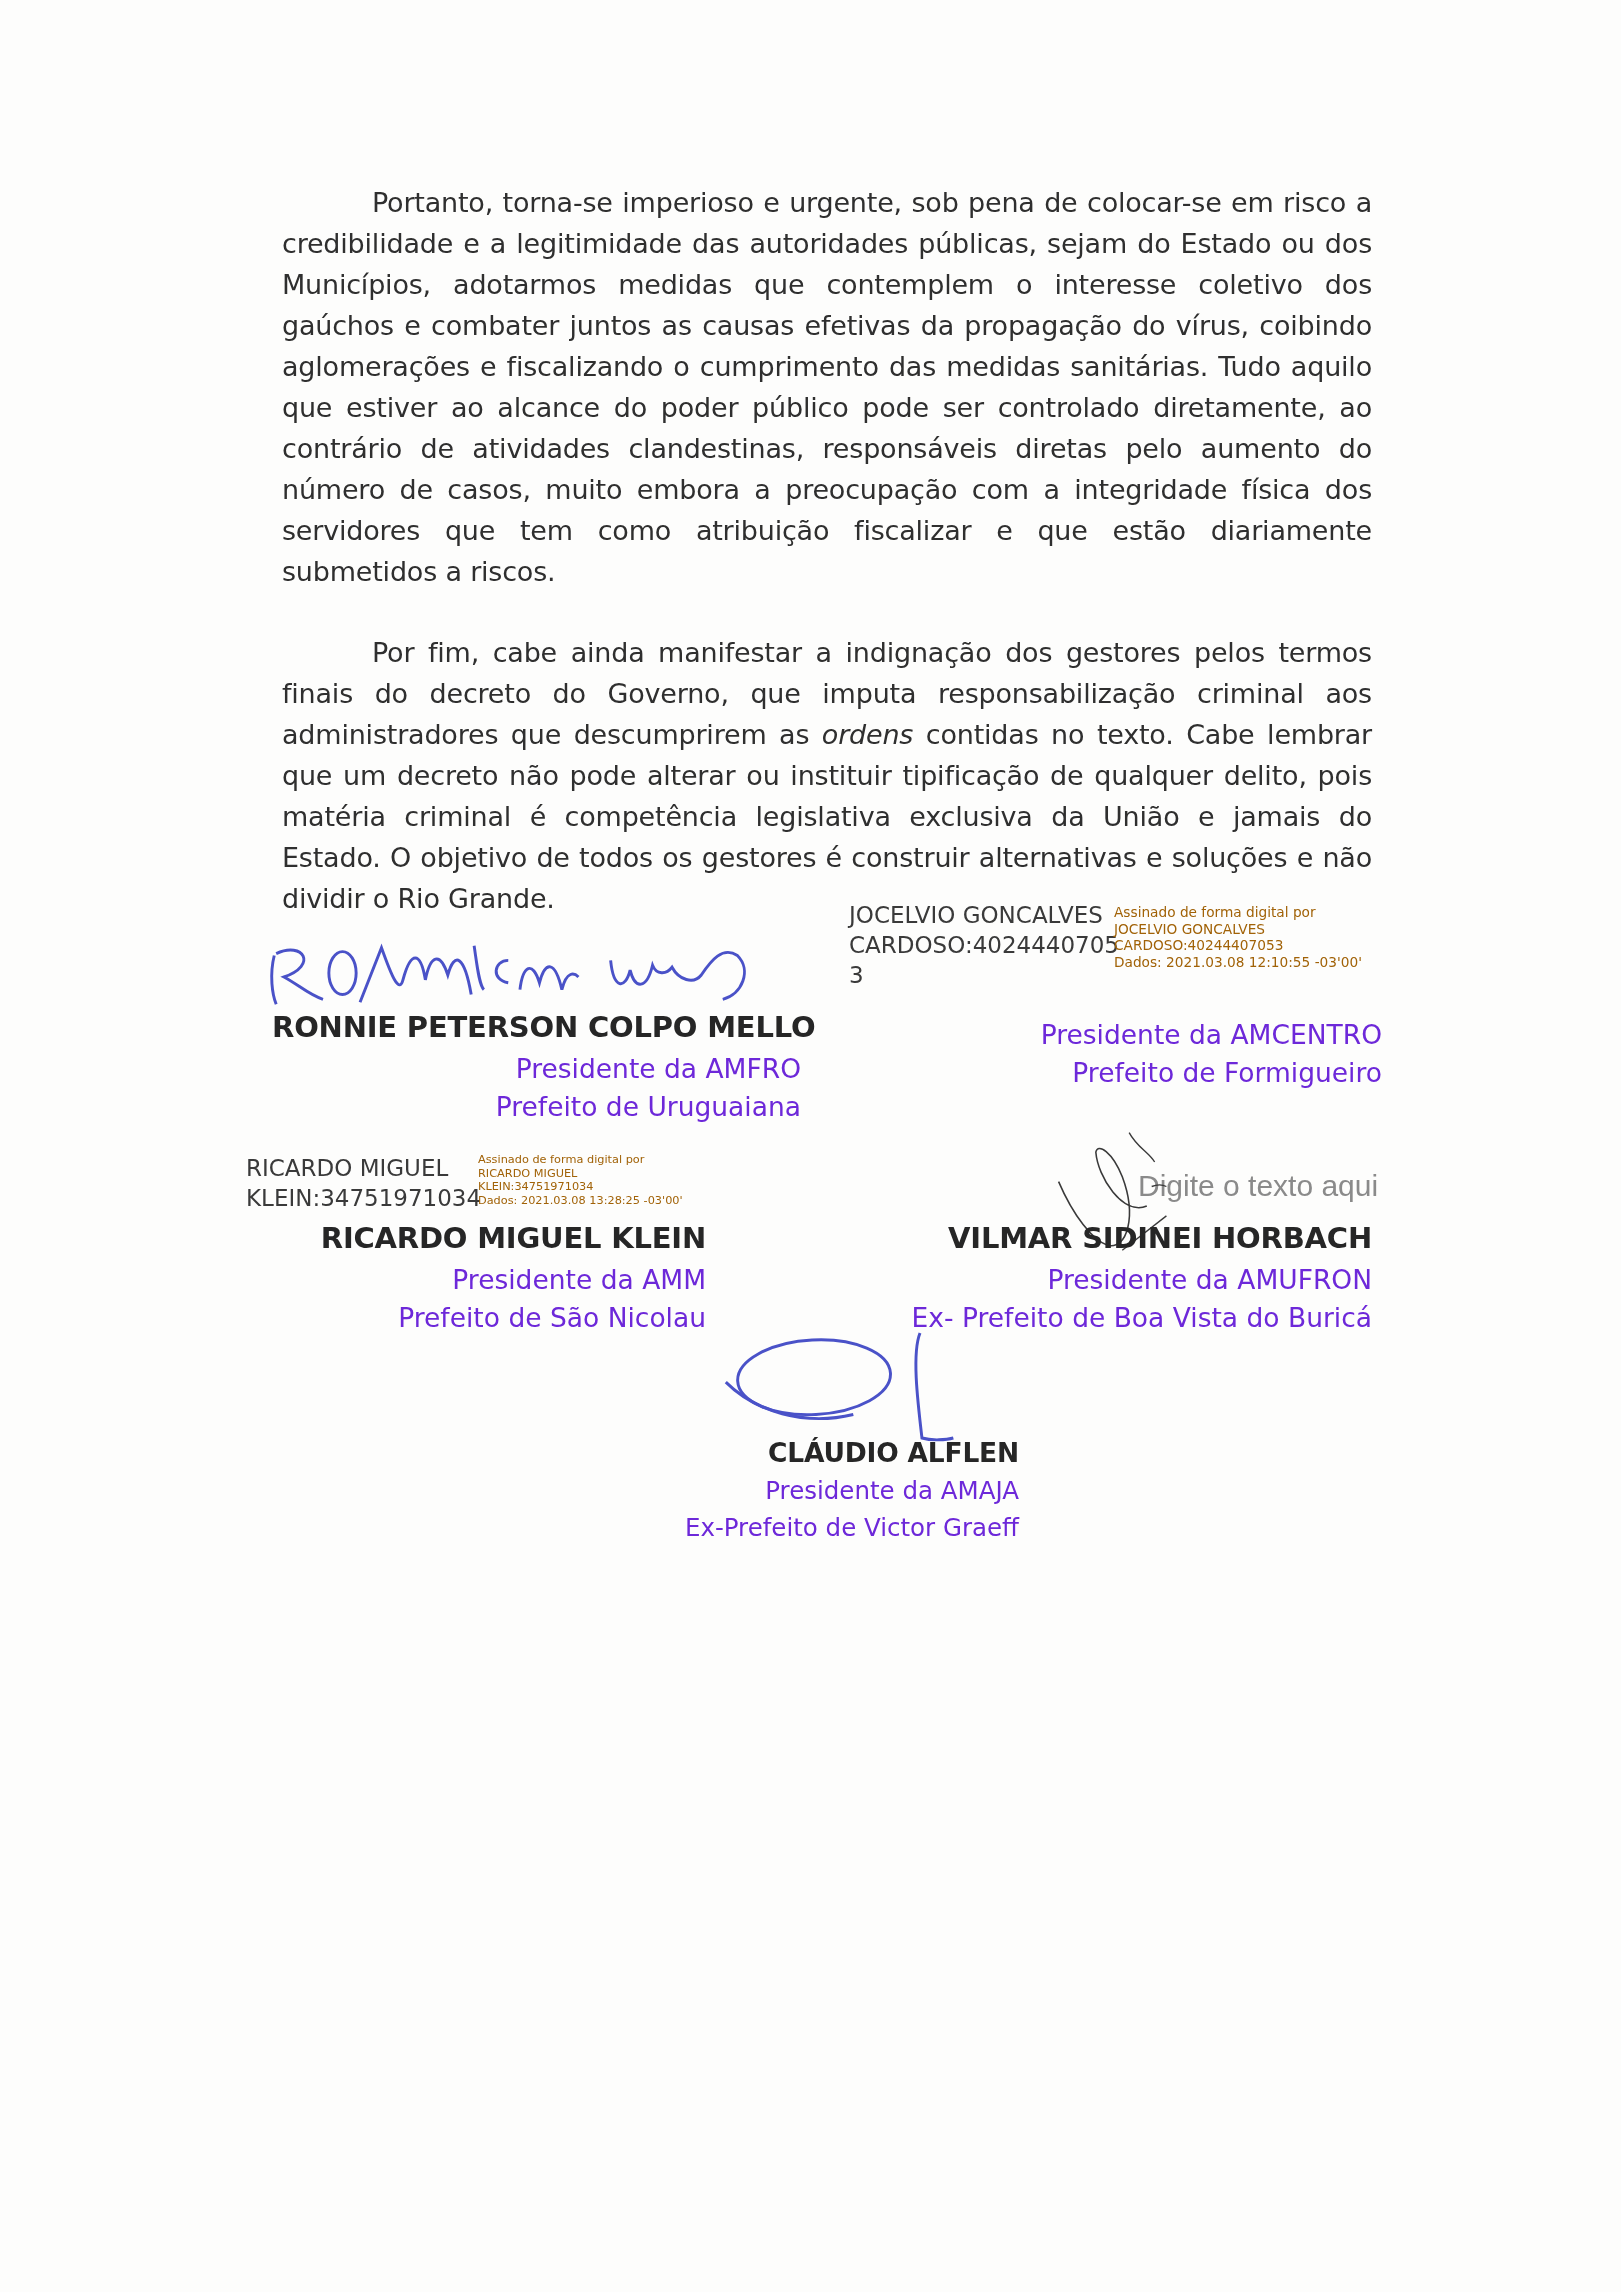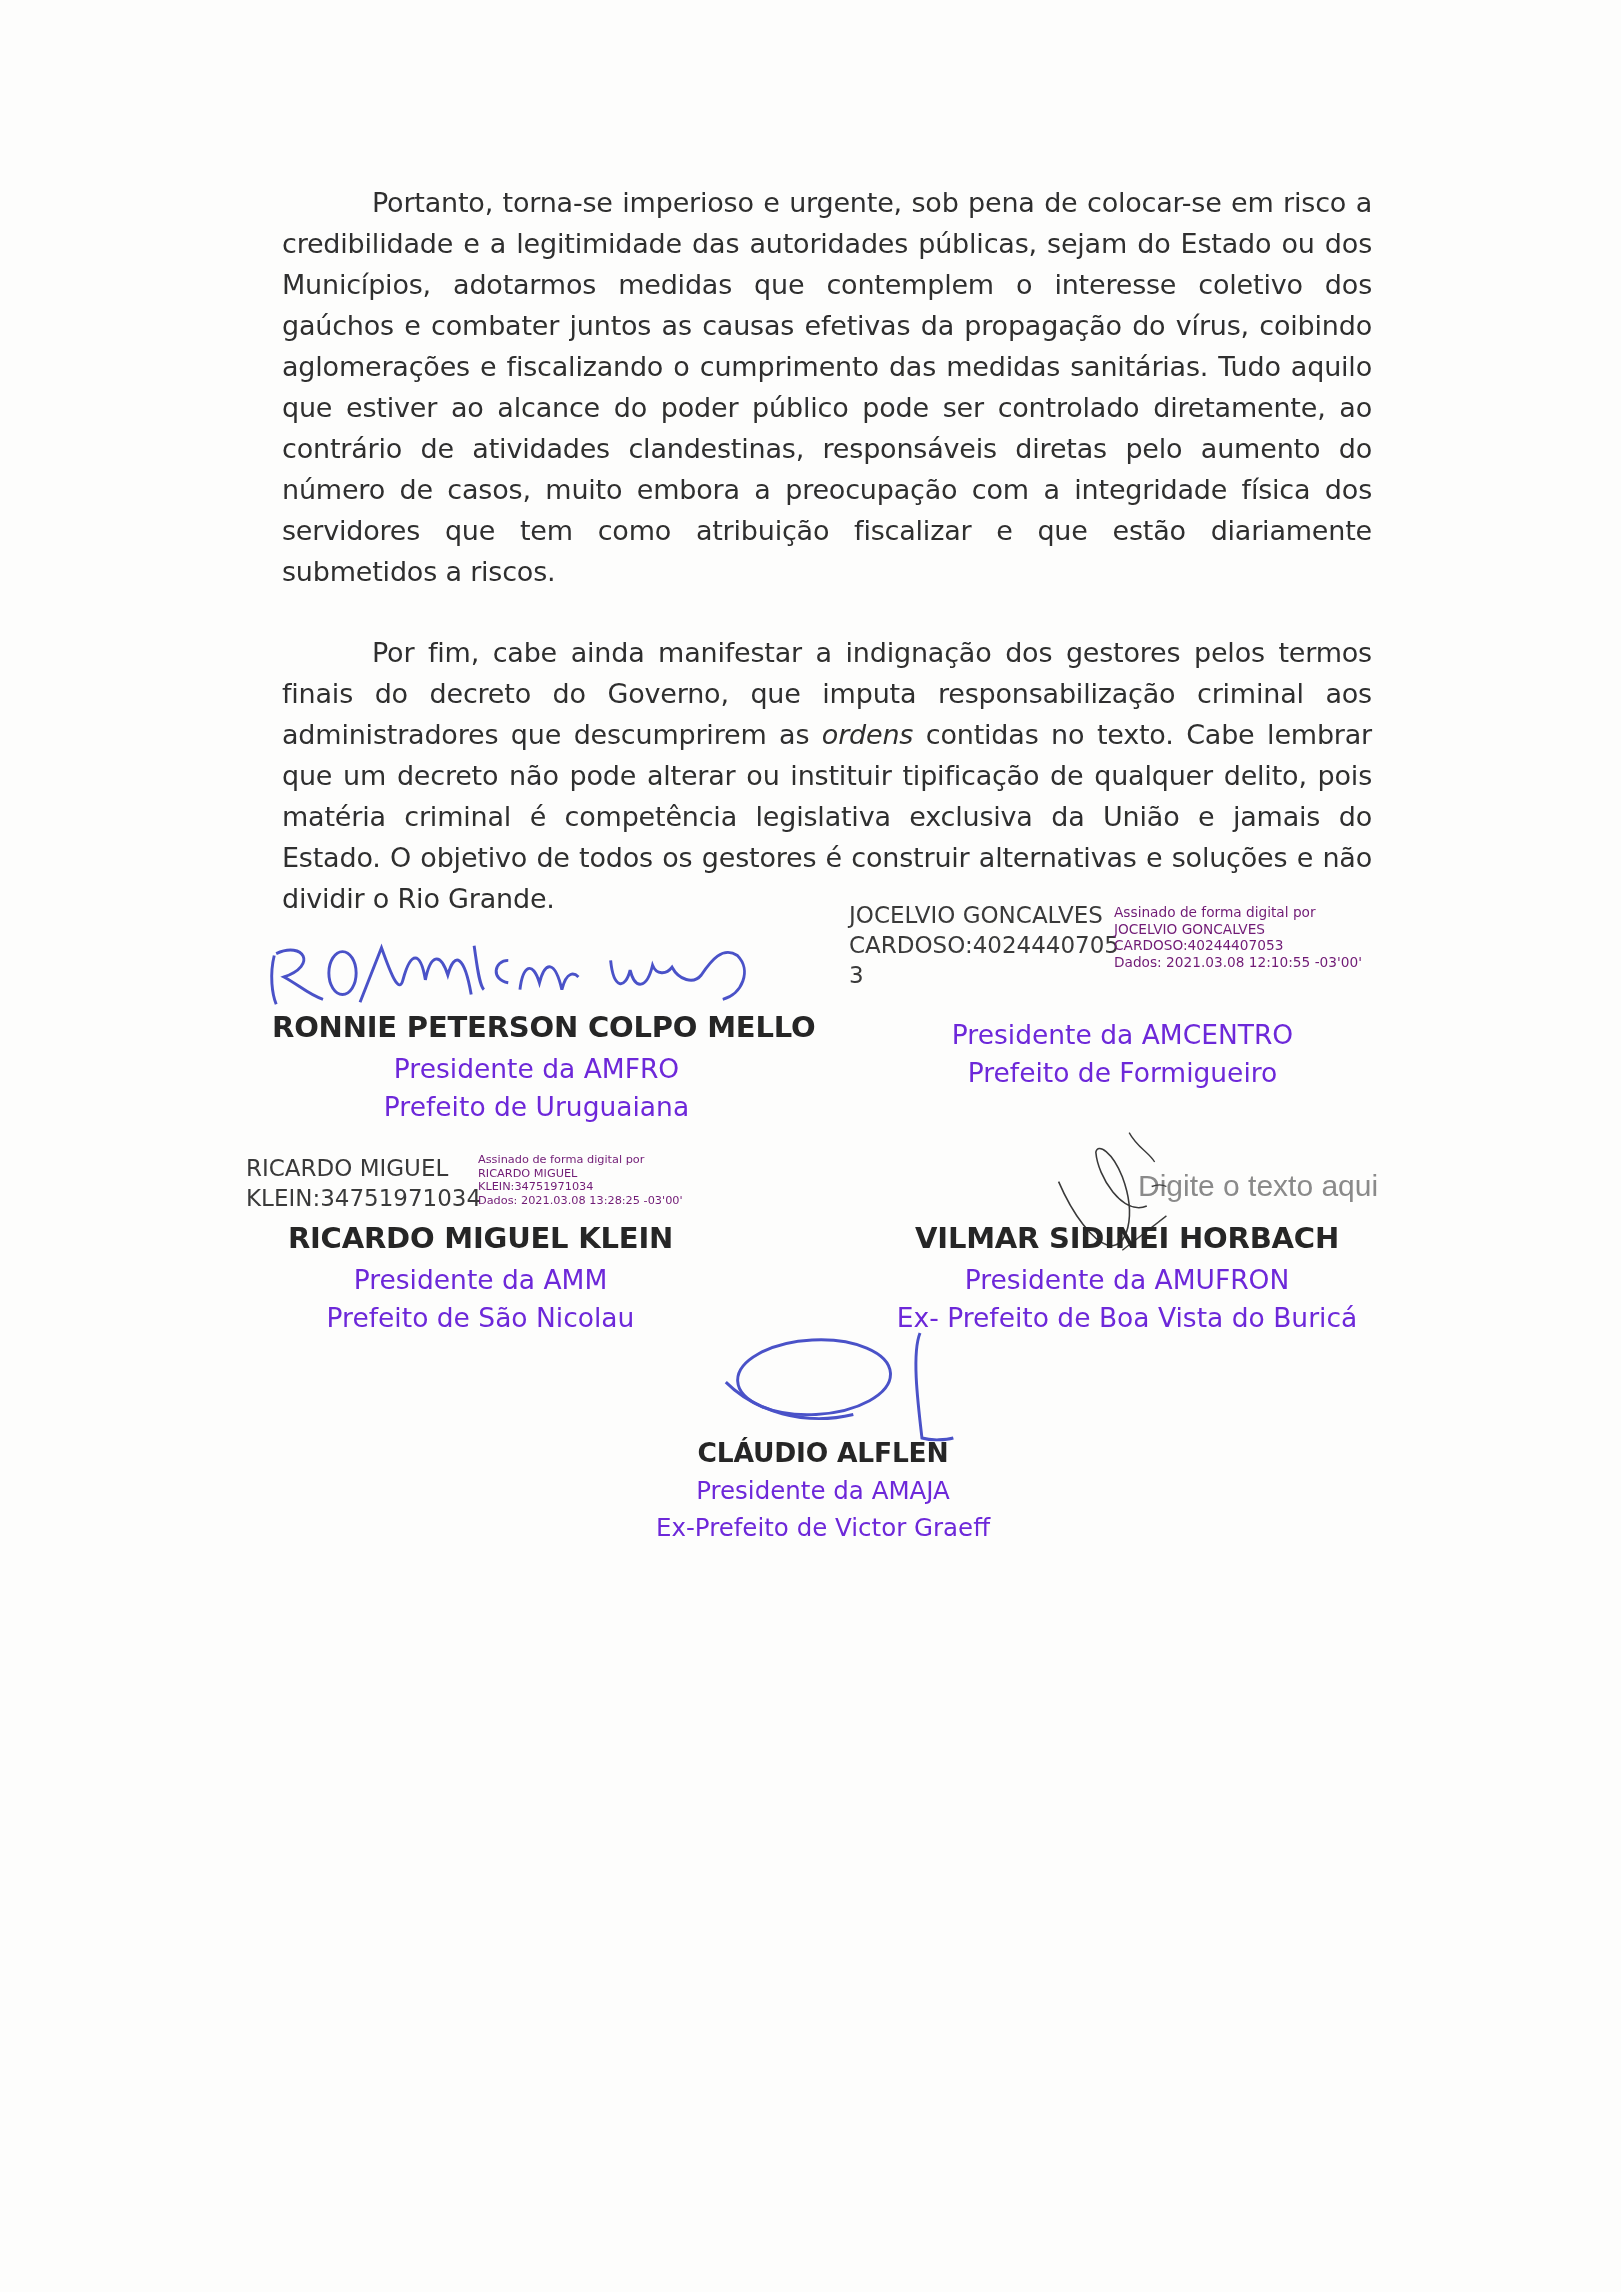--- a/index.html
+++ b/index.html
@@ -11,27 +11,27 @@
   .para {
     position: absolute; left: 282px; width: 1090px;
     font-size: 27px; line-height: 41px; text-align: justify;
     letter-spacing: -0.2px; word-spacing: 0px;
   }
   .para .indent { display: inline-block; width: 90px; }
   .para em { font-style: italic; margin-top: 36px; }
   #p1 { top: 182px; }
   #p2 { top: 632px; }
 
-  .sig-block { position: absolute; text-align: center; }
+  .sig-block { position: absolute; text-align: right; }
   .sig-name { font-weight: bold; font-size: 29px; color: #262626; white-space: nowrap; letter-spacing: -0.2px; }
   .sig-line { font-size: 26.5px; line-height: 38px; white-space: nowrap; color: #6d28d9; }
 
   .dsig { position: absolute; white-space: nowrap; }
   .dsig-main { font-size: 23px; line-height: 30px; color: #3a3a3a; position: absolute; left: 0; top: 0; }
-  .dsig-small { font-size: 13.7px; line-height: 16.7px; color: #701a75; position: absolute; top: 3.9px; }
+  .dsig-small { font-size: 13.7px; line-height: 16.7px; color: #a16207; position: absolute; top: 3.9px; }
 
   .placeholder-text { position: absolute; left: 1138px; top: 1169px; font-size: 30px; color: #8a8a8a; font-family: "Liberation Sans", sans-serif; white-space: nowrap; }
 
   svg.handwriting { position: absolute; overflow: visible; }
 </style>
 </head>
 <body>
 
 <div class="page">
 

